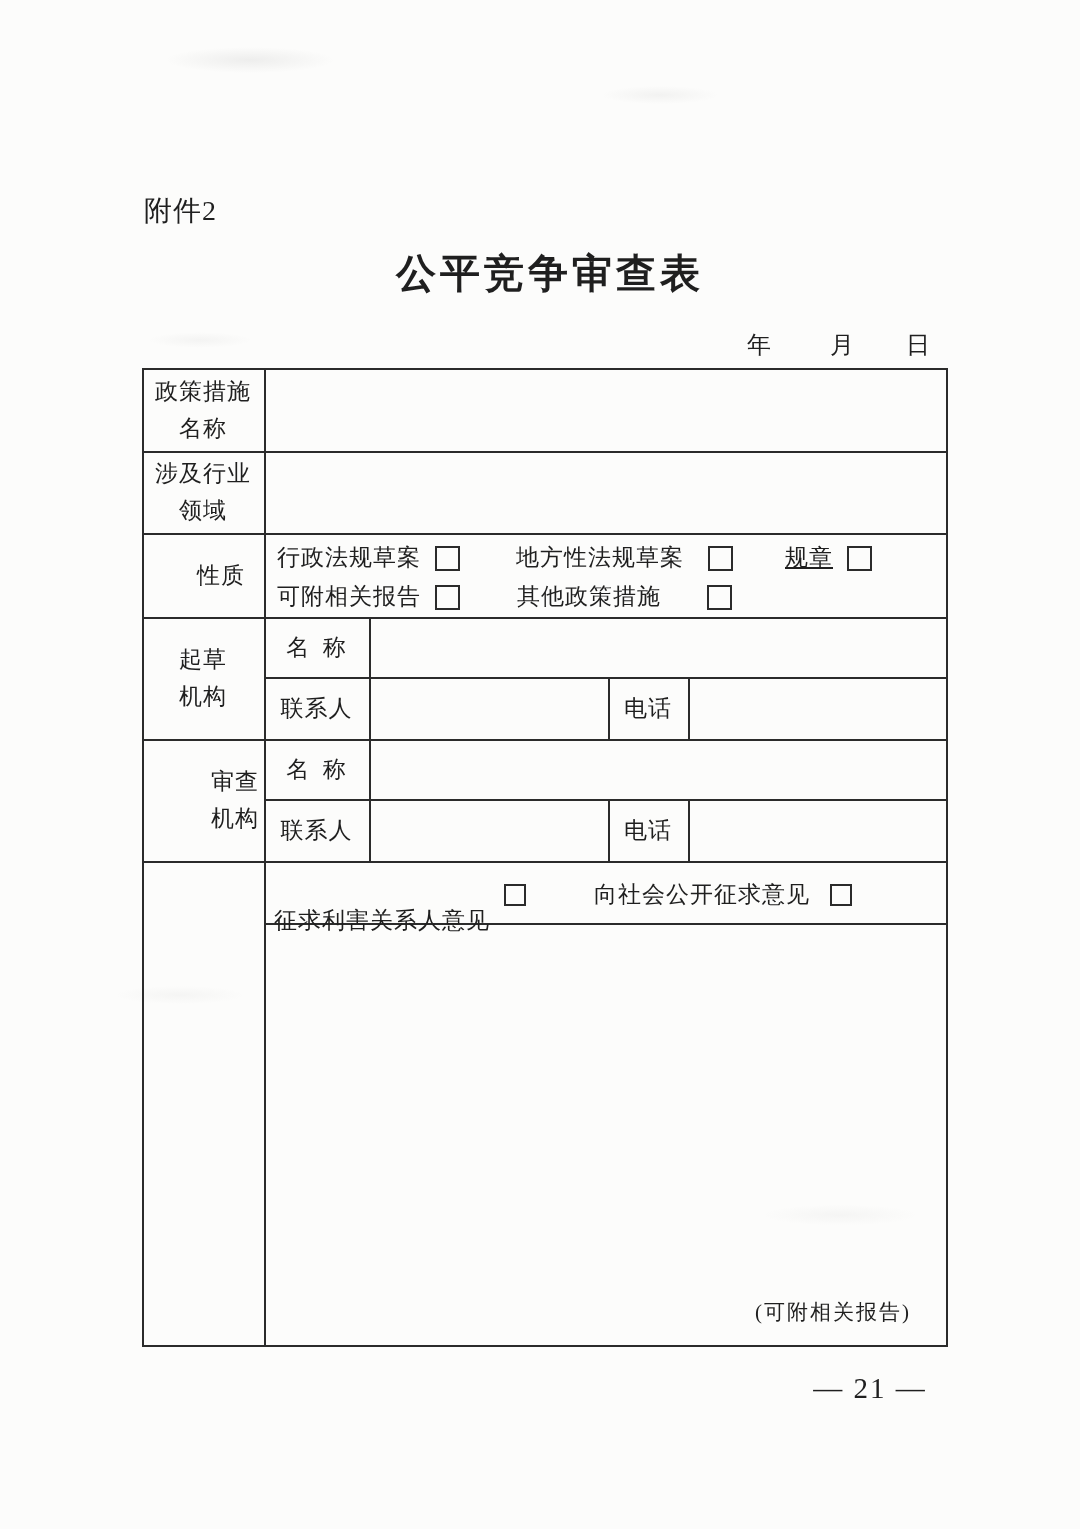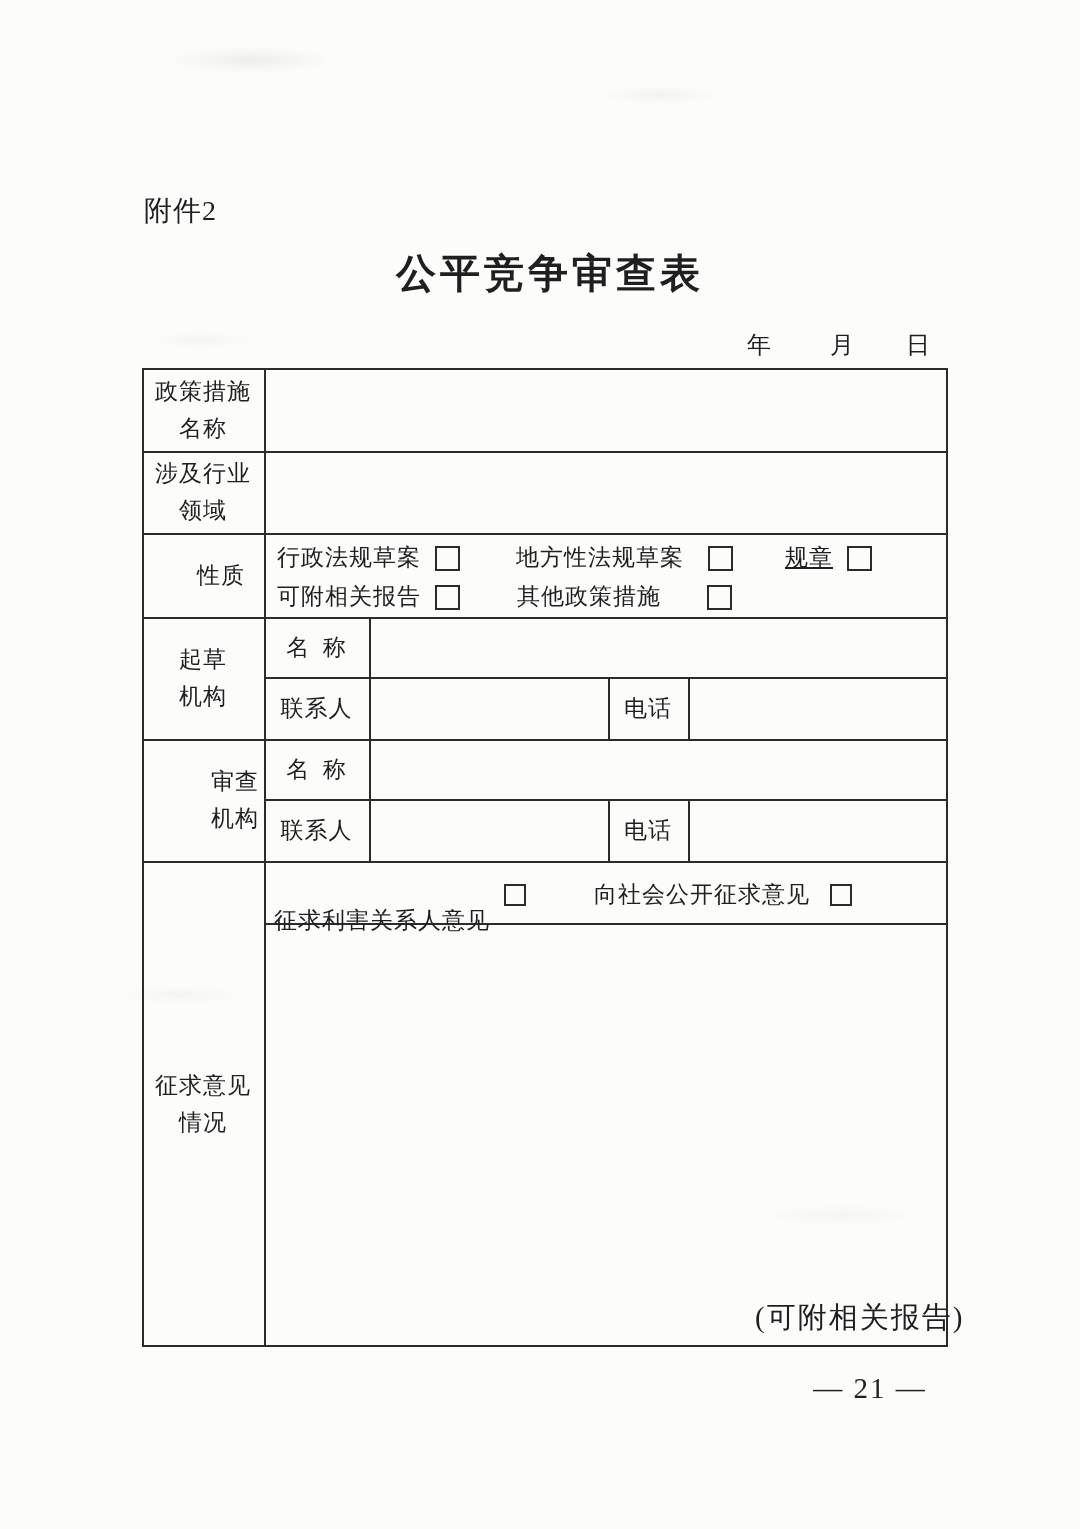--- a/index.html
+++ b/index.html
@@ -27,21 +27,21 @@
   .outer{left:142px;top:368px;width:806px;height:979px;border:2px solid #2b2b2b;box-sizing:border-box;}
   .hl{height:2px;background:#2b2b2b;}
   .vl{width:2px;background:#2b2b2b;}
   
   .cell{display:flex;align-items:center;justify-content:center;text-align:center;
         font-size:23px;line-height:37px;white-space:pre-line;letter-spacing:1px;}
   .opt{font-size:23px;line-height:27px;letter-spacing:1px;white-space:nowrap;}
   .cb{box-sizing:border-box;border:2px solid #2b2b2b;background:transparent;}
   .cb-lg{width:25px;height:25px;}
   .cb-sm{width:22px;height:22px;}
-  .note{font-size:29px;letter-spacing:2px;}
+  .note{font-size:21px;letter-spacing:2px;}
   .pagenum{left:790px;top:1372px;width:160px;text-align:center;font-size:29px;letter-spacing:2px;}
   .blank{background:transparent;}
 </style>
 </head>
 <body>
 
 <div class="page">
 
   <div class="abs attachment">附件2</div>
   <h1 class="abs title">公平竞争审查表</h1>
@@ -69,22 +69,20 @@
 
   <div class="abs cell" style="left:142px;top:368px;width:122px;height:83px;">政策措施
 名称</div>
   <div class="abs cell" style="left:142px;top:451px;width:122px;height:82px;">涉及行业
 领域</div>
   <div class="abs cell" style="left:142px;top:533px;width:122px;height:84px;padding-left:18px;">性质</div>
   <div class="abs cell" style="left:142px;top:617px;width:122px;height:122px;">起草
 机构</div>
   <div class="abs cell" style="left:142px;top:739px;width:122px;height:122px;margin-left:32px;">审查
 机构</div>
-  <div class="abs cell" style="left:142px;top:861px;width:122px;height:486px;">征求意见
-情况</div>
 
   <div class="abs blank" style="left:266px;top:370px;width:680px;height:81px;"></div>
   <div class="abs blank" style="left:266px;top:453px;width:680px;height:80px;"></div>
 
   <span class="abs opt" style="left:277px;top:544px;">行政法规草案</span>
   <div class="abs cb cb-lg" style="left:435px;top:546px;"></div>
   <span class="abs opt" style="left:516px;top:544px;">地方性法规草案</span>
   <div class="abs cb cb-lg" style="left:708px;top:546px;"></div>
   <span class="abs opt" style="left:785px;top:544px;text-decoration:underline;">规章</span>
   <div class="abs cb cb-lg" style="left:847px;top:546px;"></div>

